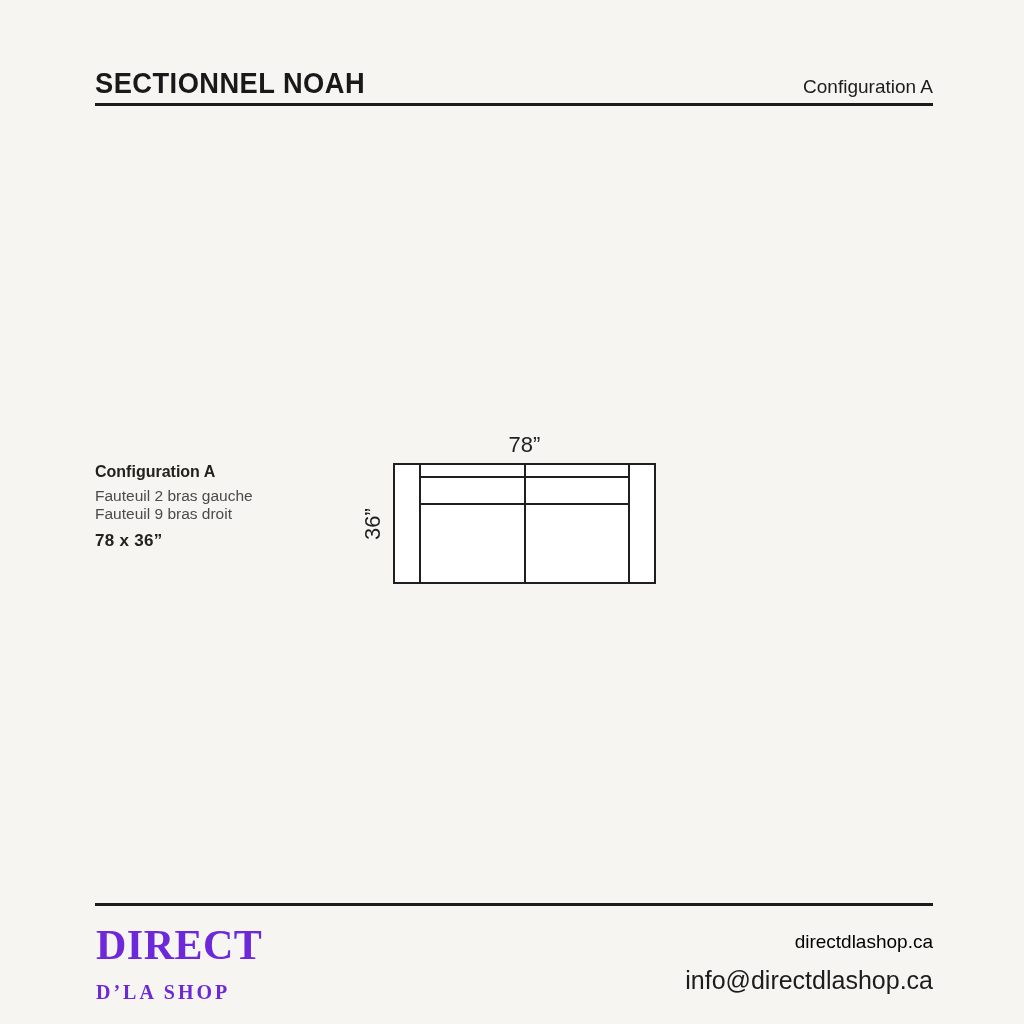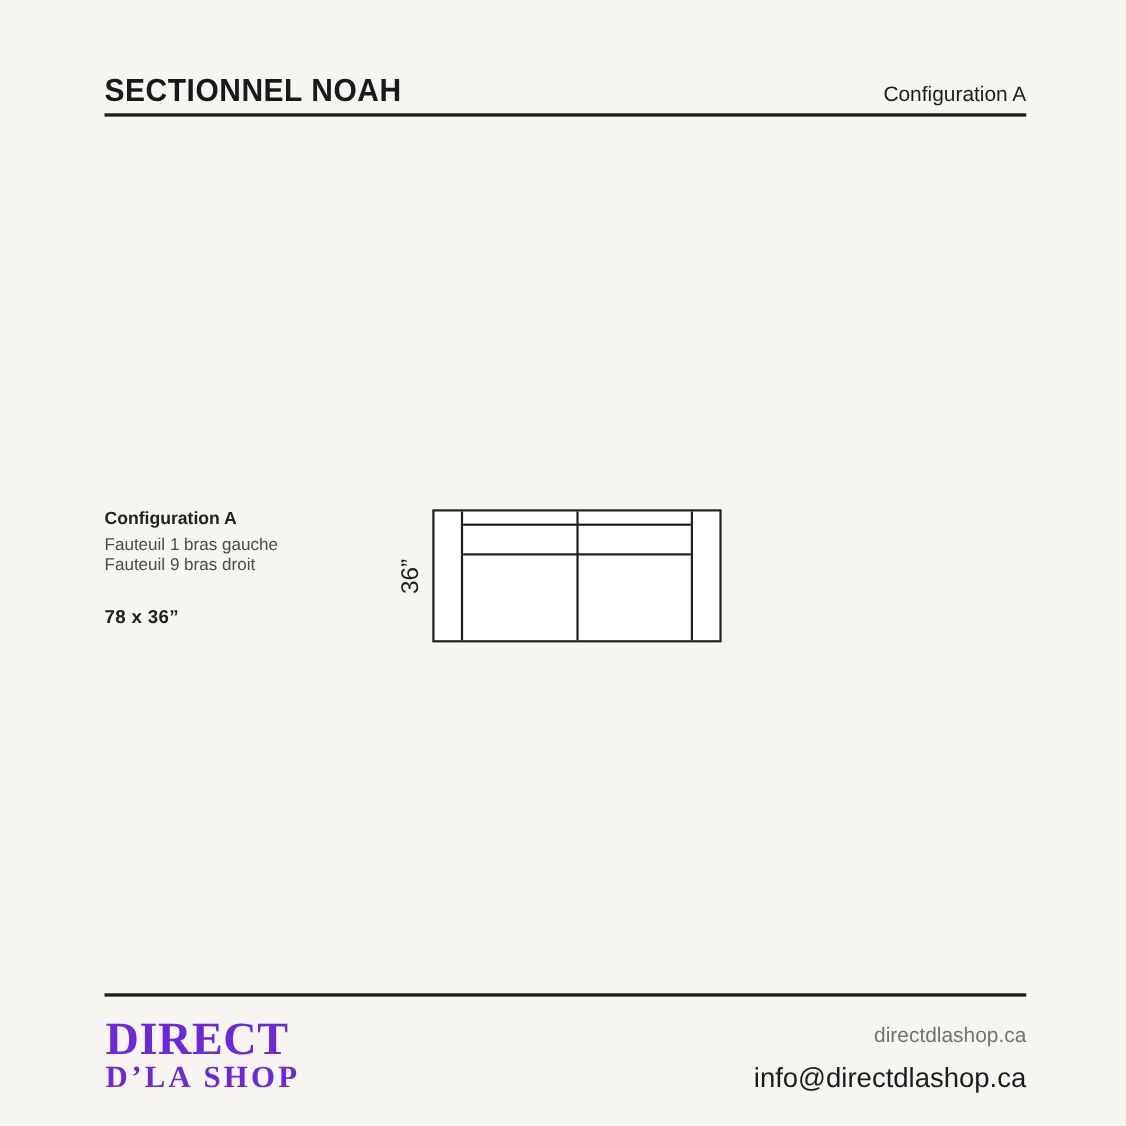--- a/index.html
+++ b/index.html
@@ -28,21 +28,21 @@
     position: absolute; left: 95px; width: 838px; height: 3px;
     background: #1c1c1c;
   }
   .rule-top { top: 103px; }
   .rule-bottom { top: 903px; }
 
   
   .details { position: absolute; left: 95px; top: 463px; }
   .details-heading { font-size: 16px; font-weight: 700; color: #23211e; margin-bottom: 6px; }
   .details-line { font-size: 15.5px; color: #4a4a4a; line-height: 18px; }
-  .details-dims { font-size: 17px; font-weight: 700; color: #23211e; margin-top: 28px; letter-spacing: 0.3px; }
+  .details-dims { font-size: 17px; font-weight: 700; color: #23211e; margin-top: 8px; letter-spacing: 0.3px; }
 
   
   .diagram {
     position: absolute; left: 393px; top: 463px;
     width: 263px; height: 121px;
     background: #ffffff; border: 2px solid #1f1f1f;
   }
   .arm { position: absolute; top: 0; bottom: 0; }
   .arm-left  { left: 0;  width: 26px; border-right: 2px solid #1f1f1f; }
   .arm-right { right: 0; width: 26px; border-left: 2px solid #1f1f1f; }
@@ -66,48 +66,49 @@
 
   
   .brand { position: absolute; left: 96px; top: 924px; color: #6d28d9; }
   .brand-line1 {
     font-family: "Liberation Serif", serif;
     font-size: 42px; font-weight: 700; line-height: 42px;
     letter-spacing: 0.5px; white-space: nowrap;
   }
   .brand-line2 {
     font-family: "Liberation Serif", serif;
-    font-size: 28px; font-weight: 700; line-height: 24px;
-    letter-spacing: 3px; margin-top: 2px; white-space: nowrap;
+    font-size: 20px; font-weight: 700; line-height: 24px;
+    letter-spacing: 3px; margin-top: 14px; white-space: nowrap;
   }
   .contact-website {
     position: absolute; right: 91px; top: 931px;
-    font-size: 19px; color: #737373; text-align: right;
+    font-size: 19px; color: #000000; text-align: right;
   }
   .contact-email {
     position: absolute; right: 91px; top: 966px;
     font-size: 25px; color: #1c1c1c; text-align: right;
   }
 </style>
 </head>
 <body>
 
 <div class="page">
 
   <div class="header-title">SECTIONNEL NOAH</div>
   <div class="header-config">Configuration A</div>
   <div class="rule rule-top"></div>
 
   <div class="details">
     <div class="details-heading">Configuration A</div>
-    <div class="details-line">Fauteuil 1 bras gauche</div>
+    <div class="details-line">Fauteuil 2 bras gauche</div>
     <div class="details-line">Fauteuil 9 bras droit</div>
     <div class="details-dims">78 x 36”</div>
   </div>
 
+  <div class="dim-width">78”</div>
   <div class="dim-height">36”</div>
   <div class="diagram">
     <div class="arm arm-left"></div>
     <div class="arm arm-right"></div>
     <div class="hline hline-back"></div>
     <div class="hline hline-seat"></div>
     <div class="divider-center"></div>
   </div>
 
   <div class="rule rule-bottom"></div>

